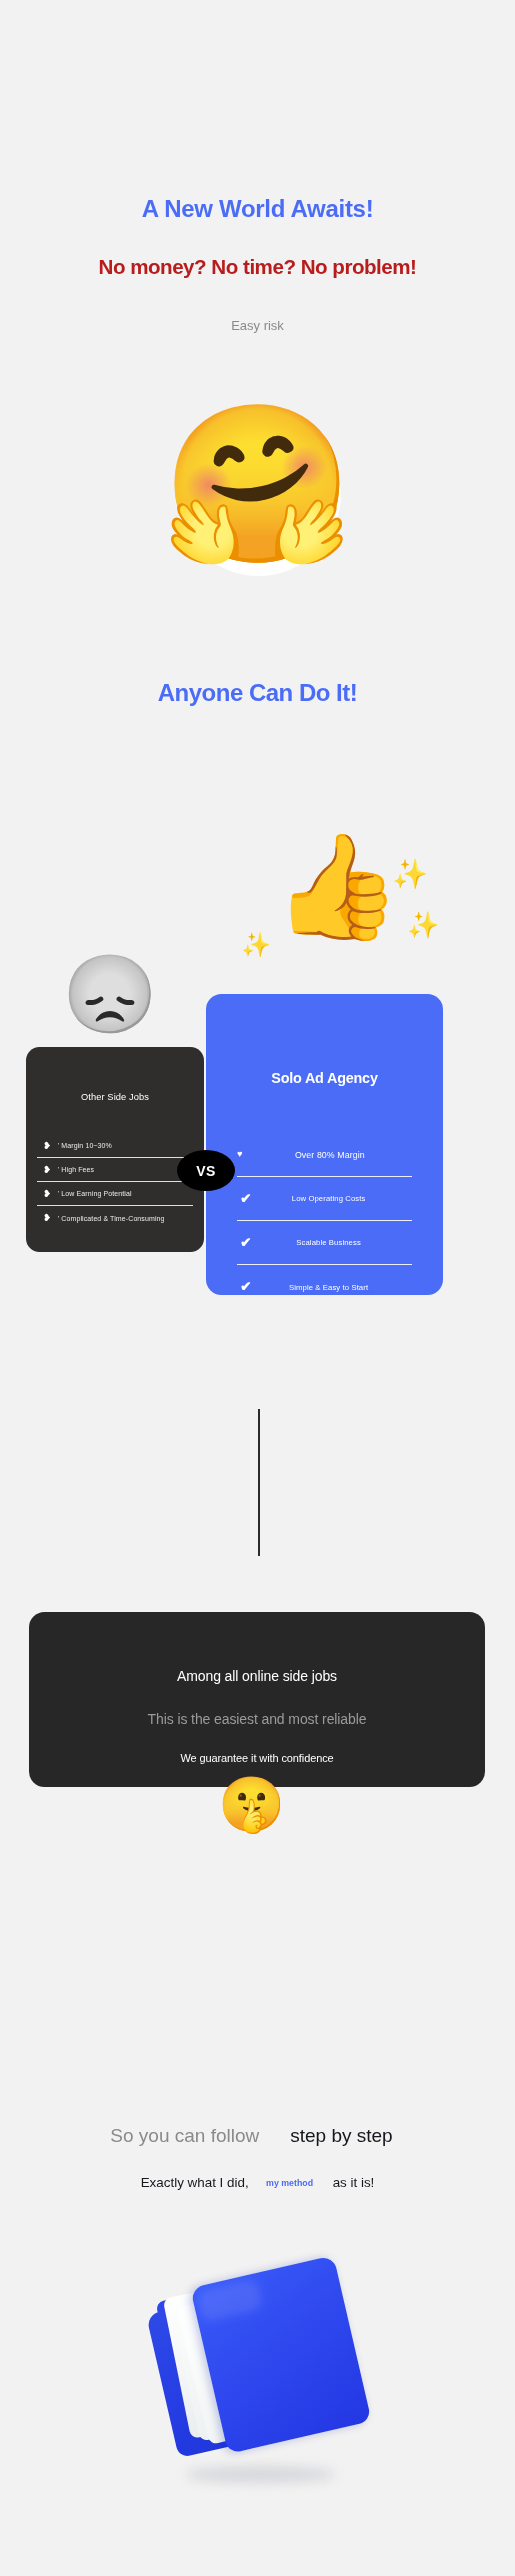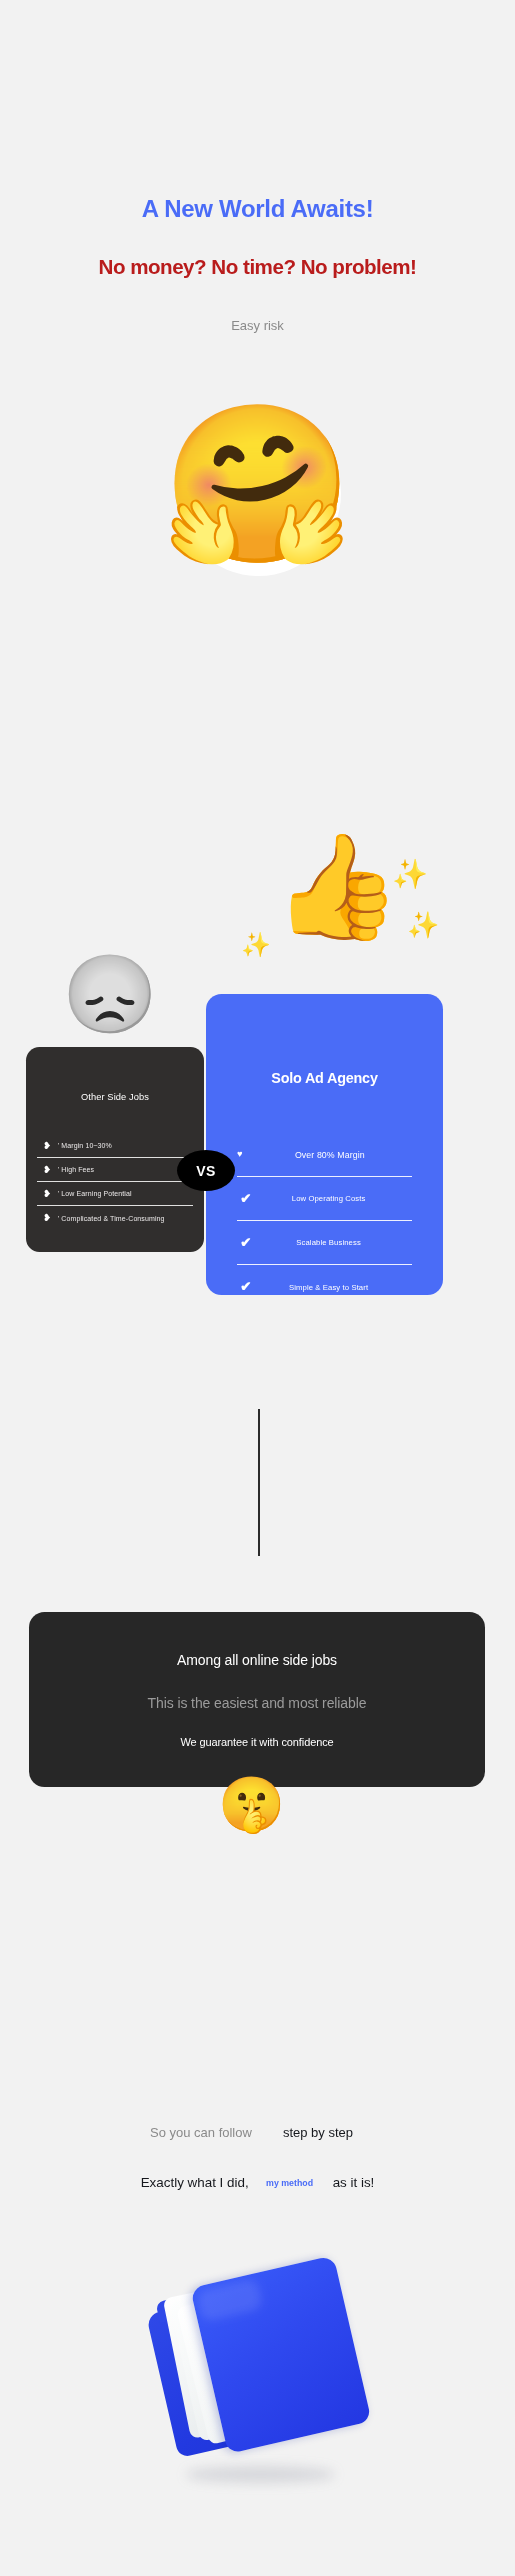--- a/index.html
+++ b/index.html
@@ -169,40 +169,40 @@
   }
   .card-guarantee{
     position:absolute; left:29px; top:1612px;
     width:456px; height:175px;
     background:#272727; border-radius:15.5px;
     z-index:2;
   }
   .card-guarantee .g1{
     text-align:center; color:#ffffff;
     font-size:14px; font-weight:400; letter-spacing:-0.1px;
-    margin-top:40px;
+    margin-top:56px;
   }
   .card-guarantee .g2{
     text-align:center; color:#9b9b9b;
     font-size:14px; font-weight:400; letter-spacing:-0.1px;
     margin-top:27px;
   }
   .card-guarantee .g3{
     text-align:center; color:#ffffff;
     font-size:11px; font-weight:400; letter-spacing:-0.1px;
     margin-top:25px;
   }
   .shush{
     position:absolute; left:218px; top:1777px;
     font-size:54px; line-height:1; z-index:4;
   }
   .method-line1{
     position:absolute; top:2125px; left:0; width:503px;
     text-align:center;
-    font-size:13px; color:#8a8a8a;
+    font-size:19px; color:#8a8a8a;
     white-space:nowrap;
   }
   .method-line1 .dark{ color:#16181d; margin-left:31px; }
   .method-line2{
     position:absolute; top:2175px; left:0; width:515px;
     text-align:center;
     font-size:13.4px; color:#16181d;
     white-space:nowrap;
   }
   .method-line2 .accent{
@@ -271,20 +271,21 @@
 
   <div class="hero-h1">No money? No time? No problem!</div>
 
   <div class="hero-sub">Easy risk</div>
 
   <div class="hero-avatar">
     <div class="disc"></div>
     <div class="memoji">🤗</div>
   </div>
 
+  <div class="hero-cta">Anyone Can Do It!</div>
 </div>
 
 <div class="compare"></div>
 
 <div class="happy-memoji">👍</div>
 <div class="sad-memoji">😞</div>
 
 <div class="spark spark-a">✨</div>
 <div class="spark spark-b">✨</div>
 <div class="spark spark-c">✨</div>

